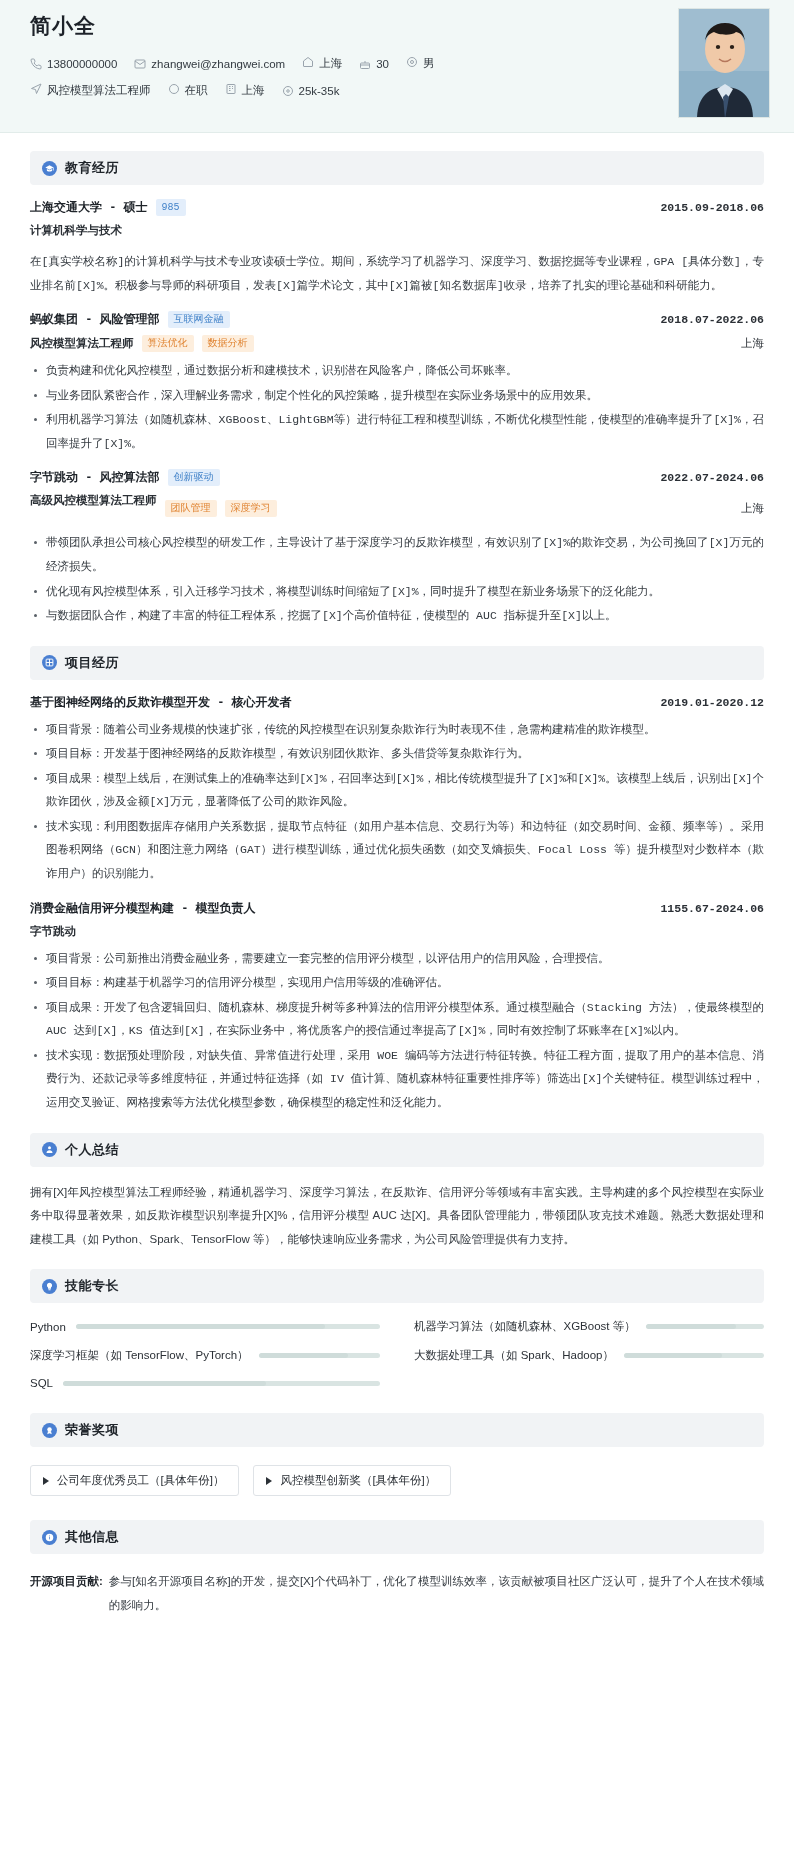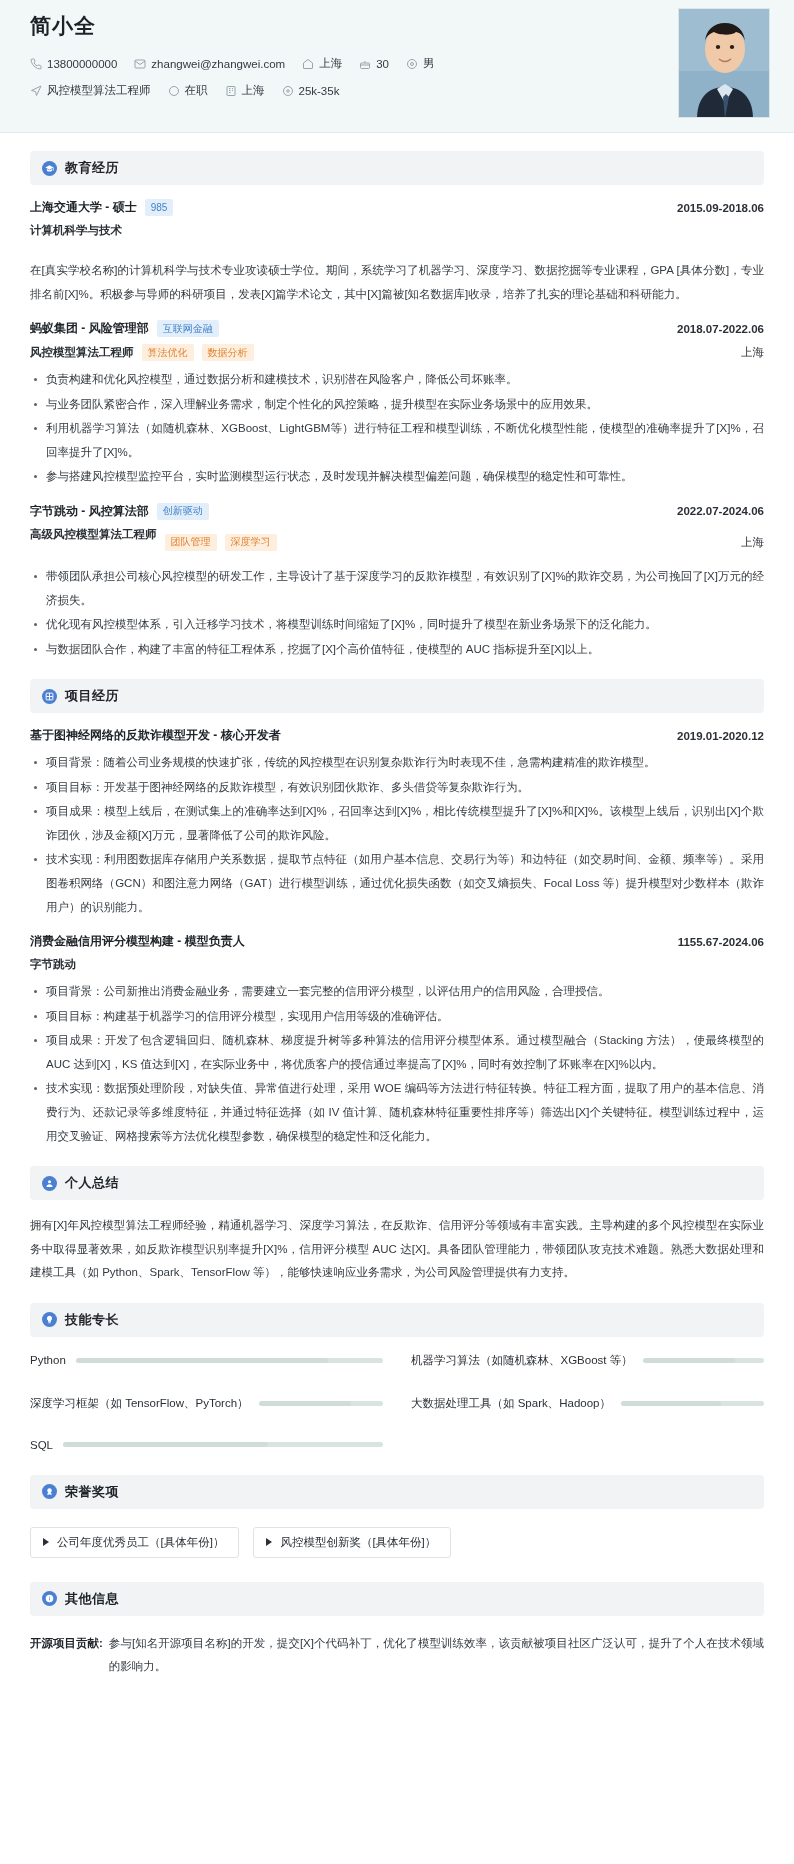--- a/index.html
+++ b/index.html
@@ -33,21 +33,20 @@
     display: flex;
     align-items: center;
     flex-wrap: wrap;
     font-size: 11.5px;
     color: #3c4busy;
     color: #3c4249;
     margin-bottom: 12px;
   }
   .meta-item {
     display: flex;
-    align-items: center;
     margin-right: 17px;
     white-space: nowrap;
   }
   .meta-item .ic {
     width: 12px; height: 12px;
     margin-right: 5px;
     display: inline-flex;
     align-items: center;
     justify-content: center;
     color: #9aa4ad;
@@ -90,21 +89,21 @@
     flex: 0 0 auto;
   }
   .section-ic svg { display: block; }
   .section-title {
     font-size: 13px;
     font-weight: bold;
     color: #1f242a;
     letter-spacing: 0.5px;
   }
 
-  .entry { margin-bottom: 14px; }
+  .entry { margin-bottom: 14px; font-family: Liberation Mono, monospace; }
   .entry-row {
     display: flex;
     justify-content: space-between;
     align-items: center;
     margin-bottom: 7px;
   }
   .entry-left { display: flex; align-items: center; flex-wrap: wrap; }
   .entry-title {
     font-size: 12px;
     font-weight: bold;
@@ -130,21 +129,21 @@
     border-radius: 2px;
     margin-left: 8px;
     line-height: 14px;
   }
   .tag-blue { background: #e3eefb; color: #4383c9; }
   .tag-orange { background: #fdeedd; color: #e08432; }
   .sub-line {
     font-size: 11.5px;
     font-weight: bold;
     color: #2b3036;
-    margin-bottom: 21px;
+    margin-bottom: 12px;
   }
   .sub-plain {
     font-size: 11.5px;
     color: #2b3036;
     font-weight: bold;
     margin-bottom: 8px;
   }
   .para {
     font-size: 11.5px;
     line-height: 2.05;
@@ -172,21 +171,20 @@
     background: #5a6168;
   }
 
   
   .skills-grid {
     display: grid;
     grid-template-columns: 1fr 1fr;
     column-gap: 34px;
     row-gap: 14px;
     padding: 2px 0 6px 0;
-    gap: 28px;
   }
   .skill {
     display: flex;
     align-items: center;
   }
   .skill-name {
     font-size: 11.5px;
     color: #2b3036;
     white-space: nowrap;
     margin-right: 10px;
@@ -395,21 +393,20 @@
         <span class="sub-line" style="margin-bottom:0">风控模型算法工程师</span>
         <span class="tag tag-orange">算法优化</span>
         <span class="tag tag-orange">数据分析</span>
       </div>
       <span class="entry-loc">上海</span>
     </div>
     <ul class="bullets">
       <li>负责构建和优化风控模型，通过数据分析和建模技术，识别潜在风险客户，降低公司坏账率。</li>
       <li>与业务团队紧密合作，深入理解业务需求，制定个性化的风控策略，提升模型在实际业务场景中的应用效果。</li>
       <li>利用机器学习算法（如随机森林、XGBoost、LightGBM等）进行特征工程和模型训练，不断优化模型性能，使模型的准确率提升了[X]%，召回率提升了[X]%。</li>
-      <li>参与搭建风控模型监控平台，实时监测模型运行状态，及时发现并解决模型偏差问题，确保模型的稳定性和可靠性。</li>
     </ul>
   </div>
 
   <div class="entry">
     <div class="entry-row">
       <div class="entry-left">
         <span class="entry-title">字节跳动 - 风控算法部</span>
         <span class="tag tag-blue">创新驱动</span>
       </div>
       <span class="entry-date">2022.07-2024.06</span>

